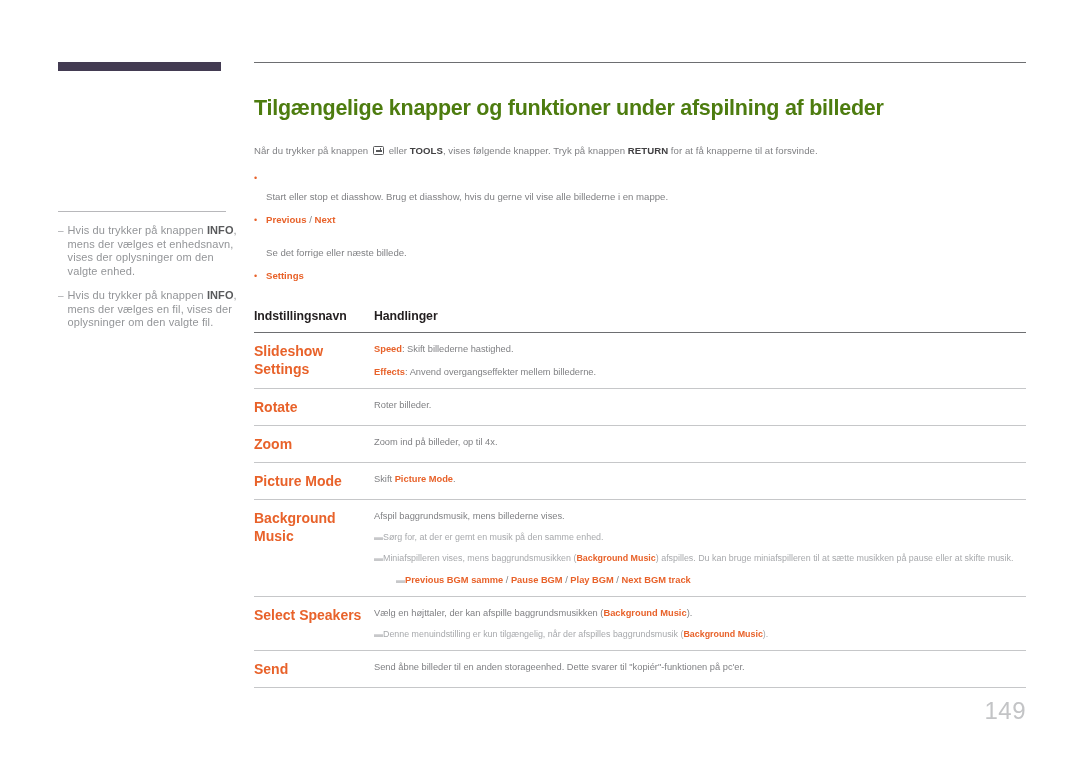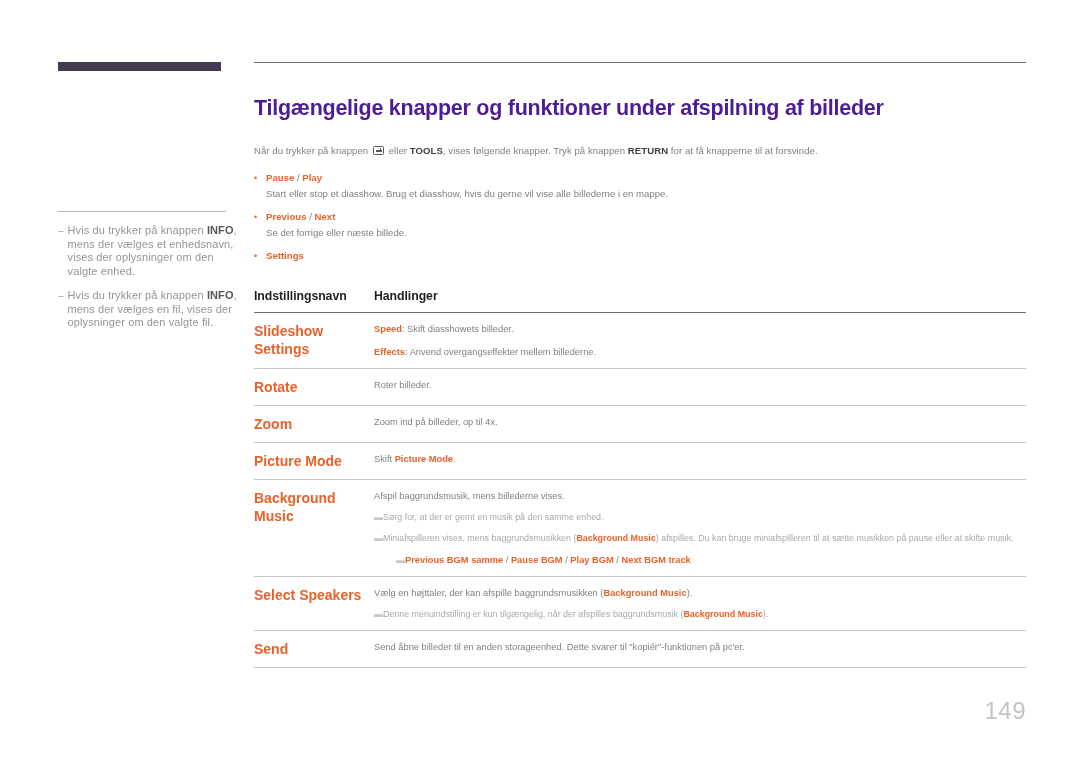--- a/index.html
+++ b/index.html
@@ -66,21 +66,21 @@
   }
   .top-rule {
     width: 772px;
     height: 1.2px;
     background: #6d6e71;
   }
   h1.page-title {
     margin: 32px 0 0 0;
     font-size: 21.5px;
     font-weight: bold;
-    color: #4c1d95;
+    color: #4d7c0f;
     letter-spacing: -0.012em;
     line-height: 26px;
   }
   .intro {
     margin-top: 23px;
     font-size: 9.6px;
     color: #808184;
     line-height: 14px;
     letter-spacing: 0.005em;
   }
@@ -129,21 +129,21 @@
     font-size: 9.6px;
     font-weight: bold;
     color: #e8622a;
     line-height: 14px;
   }
   .bullet-title .sep { color: #808184; font-weight: normal; }
   .bullet-desc {
     font-size: 9.6px;
     color: #808184;
     line-height: 14px;
-    margin-top: 2px;
+    margin-top: 19px;
   }
 
   
   table.spec {
     margin-top: 26px;
     width: 772px;
     border-collapse: collapse;
   }
   table.spec th {
     text-align: left;
@@ -238,21 +238,20 @@
   <h1 class="page-title">Tilgængelige knapper og funktioner under afspilning af billeder</h1>
 
   <p class="intro">
     <span>Når du trykker på knappen </span><span class="keyicon"></span><span> eller </span><b>TOOLS</b><span>, vises følgende knapper. Tryk på knappen </span><b>RETURN</b><span> for at få knapperne til at forsvinde.</span>
   </p>
 
   <div class="bullets" id="bullet-list">
       <div class="bullet-row">
         <span class="bullet-dot">•</span>
         <span class="bullet-body">
-          <span class="bullet-title" style="display:block"><span>Pause</span><span class="sep"> / </span><span>Play</span></span>
           <span class="bullet-desc" style="display:block">Start eller stop et diasshow. Brug et diasshow, hvis du gerne vil vise alle billederne i en mappe.</span>
         </span>
       </div>
       <div class="bullet-row">
         <span class="bullet-dot">•</span>
         <span class="bullet-body">
           <span class="bullet-title" style="display:block"><span>Previous</span><span class="sep"> / </span><span>Next</span></span>
           <span class="bullet-desc" style="display:block">Se det forrige eller næste billede.</span>
         </span>
       </div>
@@ -268,21 +267,21 @@
     <thead>
       <tr>
         <th class="c1">Indstillingsnavn</th>
         <th class="c2">Handlinger</th>
       </tr>
     </thead>
     <tbody id="table-body">
         <tr>
           <td class="c1"><span class="row-name">Slideshow Settings</span></td>
           <td class="c2">
-            <div class="cellline"><b>Speed</b><span>: Skift diasshowets billeder.</span></div>
+            <div class="cellline"><b>Speed</b><span>: Skift billederne hastighed.</span></div>
             <div class="cellline"><b>Effects</b><span>: Anvend overgangseffekter mellem billederne.</span></div>
           </td>
         </tr>
         <tr>
           <td class="c1"><span class="row-name">Rotate</span></td>
           <td class="c2">
             <div class="cellline"><span>Roter billeder.</span></div>
           </td>
         </tr>
         <tr>

